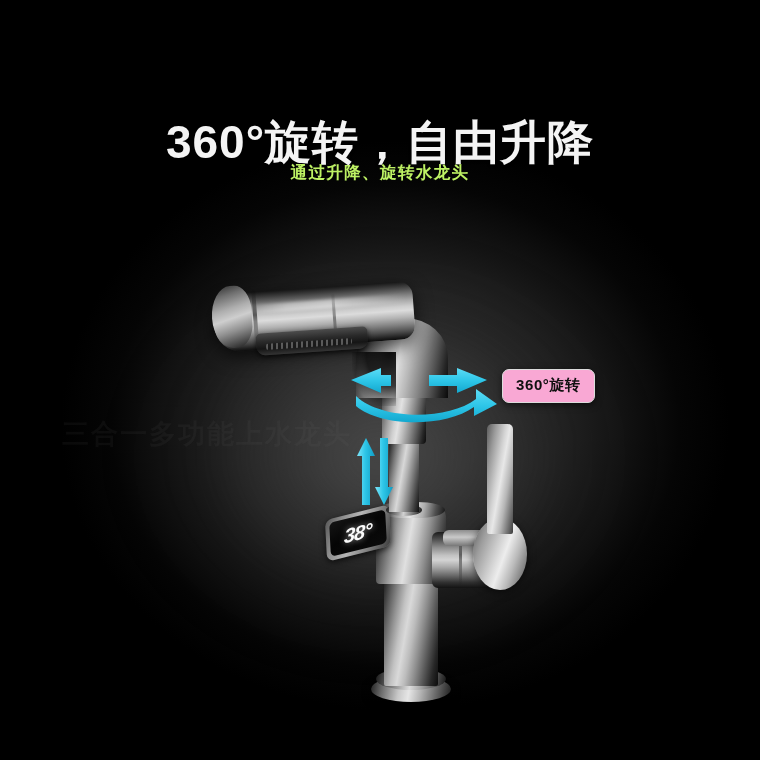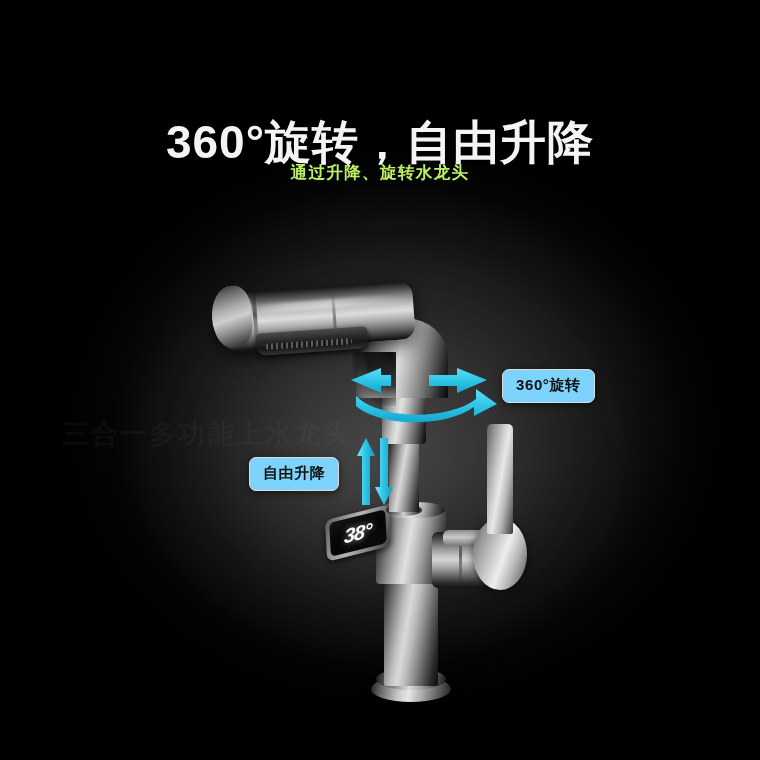--- a/index.html
+++ b/index.html
@@ -305,21 +305,21 @@
                rgba(255,255,255,.5) 55%,rgba(255,255,255,0));
     filter:blur(1.4px);
   }
 
   
   .arrow-layer { position:absolute; left:0; top:0; width:760px; height:760px; }
 
   
   .pill {
     position:absolute;
-    background:#7dd3fc;
+    background:#f9a8d4;
     color:#101010;
     font-size:15px;
     font-weight:bold;
     letter-spacing:.6px;
     padding:6px 13px 7px;
     border-radius:7px;
     border:1px solid #dcdcdc;
     box-shadow:0 2px 7px rgba(0,0,0,.55);
     white-space:nowrap;
   }
@@ -408,15 +408,14 @@
 
     <g>
       <path d="M366,438 L375,456 L370,456 L370,505 L362,505 L362,456 L357,456 Z" fill="url(#cyv)"></path>
     </g>
     <g>
       <path d="M384,505 L375,487 L380,487 L380,438 L388,438 L388,487 L393,487 Z" fill="url(#cyv)"></path>
     </g>
   </svg>
 
   <div class="pill pill-rotate">360°旋转</div>
-  <div class="pill pill-lift">自由升降</div>
 
 </div>
 
 </body></html>

